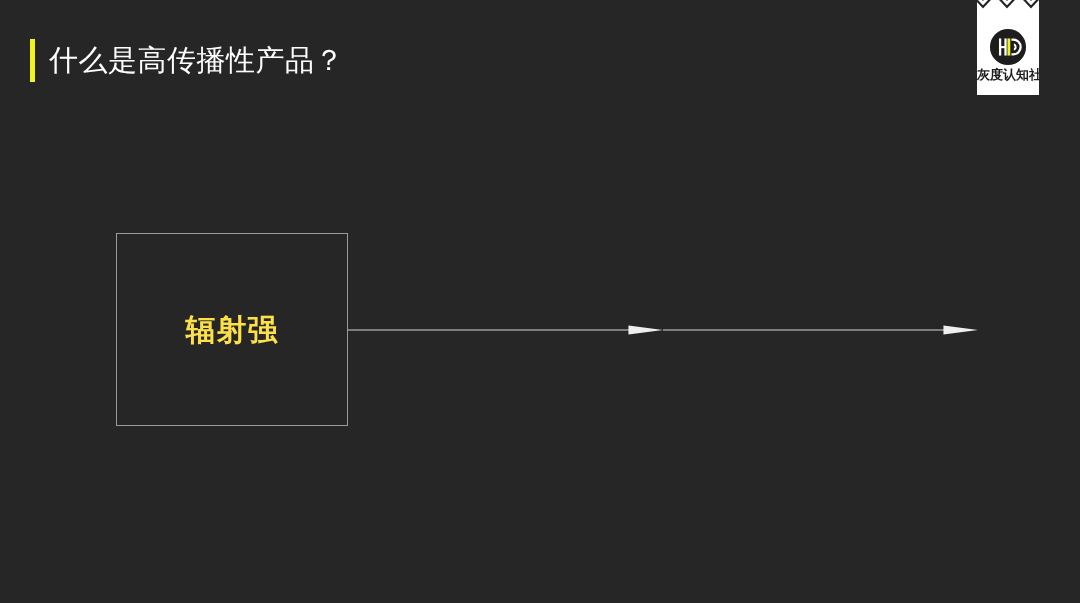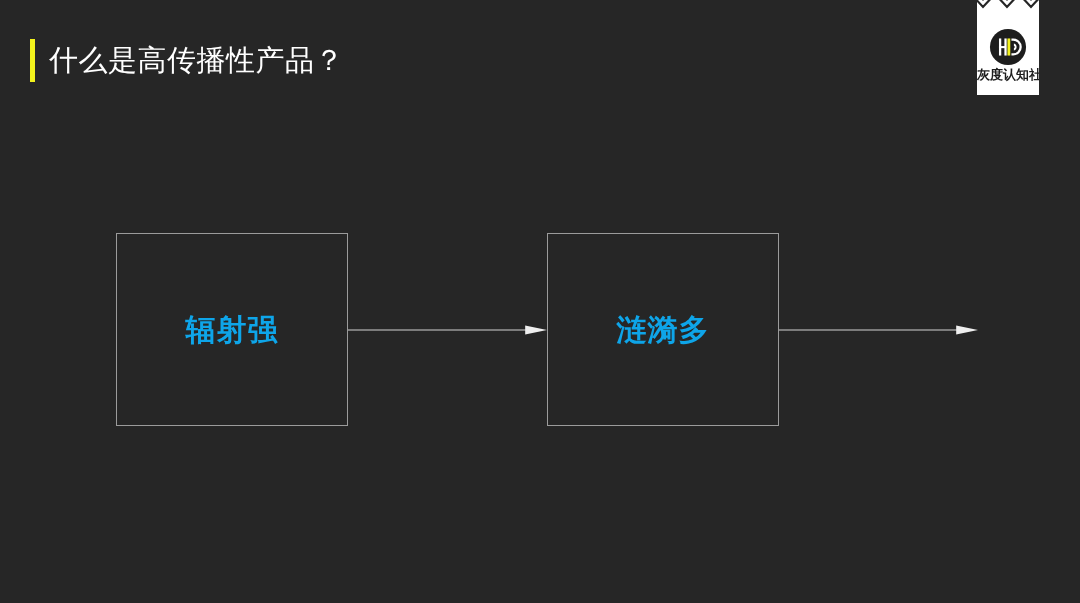--- a/index.html
+++ b/index.html
@@ -105,21 +105,21 @@
     height: 193px;
     box-sizing: border-box;
     border: 1px solid #9b9b9b;
     background: #262626;
     display: flex;
     align-items: center;
     justify-content: center;
     flex: 0 0 auto;
   }
   .flow-box-label {
-    color: #0ea5e9;
+    color: #fde047;
     font-size: 30px;
     font-weight: 700;
     line-height: 1;
     letter-spacing: 1px;
     white-space: nowrap;
   }
   .flow-arrow {
     flex: 1 1 auto;
     display: flex;
     align-items: center;
@@ -171,23 +171,20 @@
       <span class="flow-box-label">辐射强</span>
     </div>
 
     <div class="flow-arrow">
       <svg viewBox="0 0 82 12" preserveAspectRatio="none">
         <line x1="0" y1="6" x2="74" y2="6" stroke="#d2d2d2" stroke-width="1.2"></line>
         <path d="M 73 1.5 L 82 6 L 73 10.5 Z" fill="#efefef"></path>
       </svg>
     </div>
 
-    <div class="flow-box">
-      <span class="flow-box-label">涟漪多</span>
-    </div>
 
     <div class="flow-arrow">
       <svg viewBox="0 0 82 12" preserveAspectRatio="none">
         <line x1="0" y1="6" x2="74" y2="6" stroke="#d2d2d2" stroke-width="1.2"></line>
         <path d="M 73 1.5 L 82 6 L 73 10.5 Z" fill="#efefef"></path>
       </svg>
     </div>
 
 
   </div>

